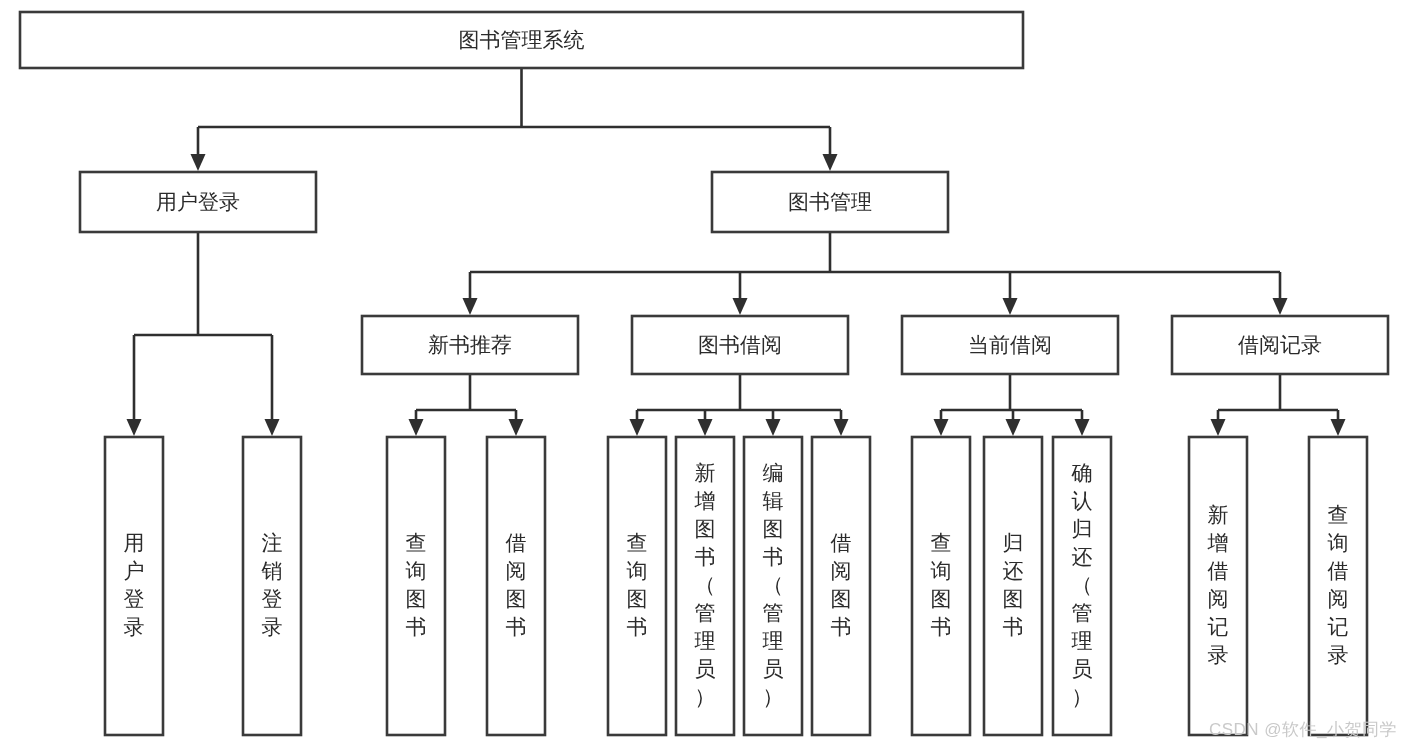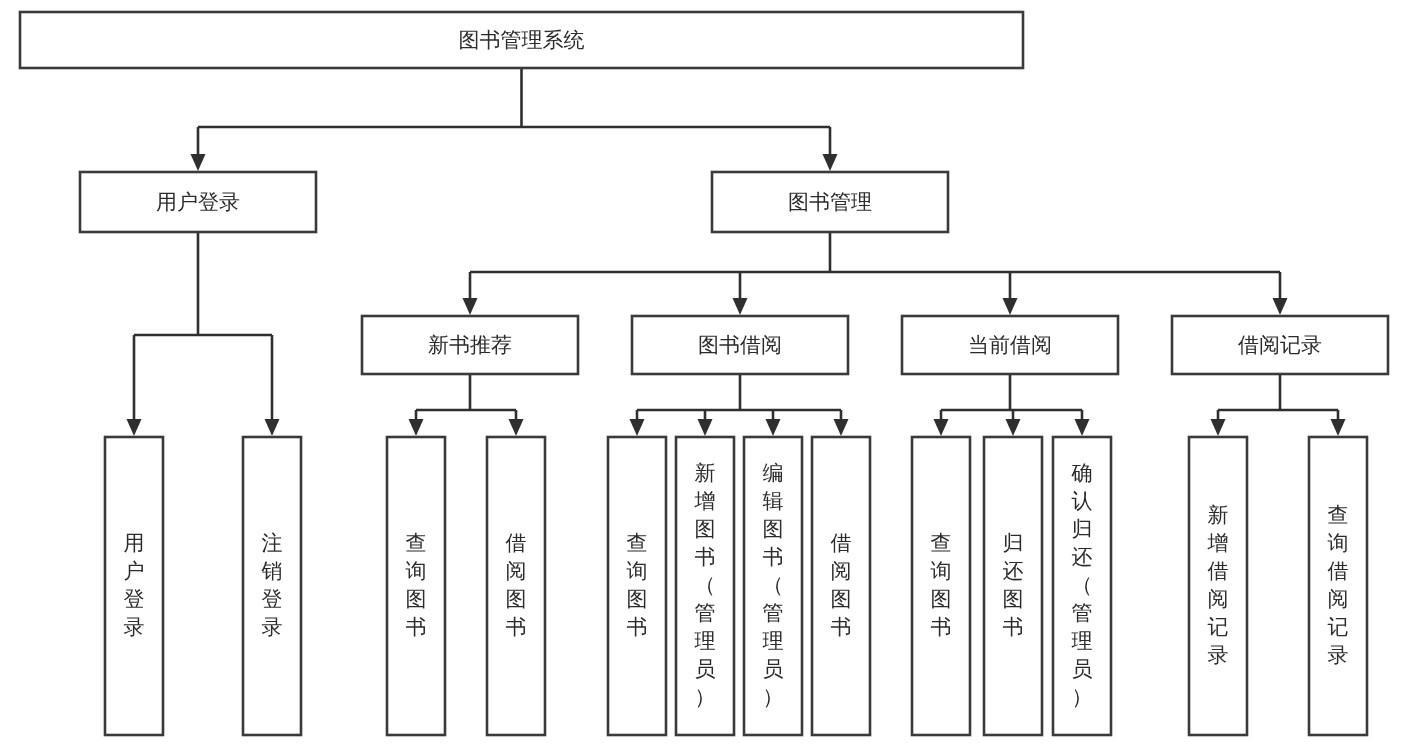--- a/index.html
+++ b/index.html
@@ -215,13 +215,14 @@
         <g>
           <rect x="1189" y="437" width="58" height="298" class="node-rect"></rect>
           <text x="1218" y="0" class="node-label-vertical"><tspan x="1218" y="522.16">新</tspan><tspan x="1218" y="550.16">增</tspan><tspan x="1218" y="578.16">借</tspan><tspan x="1218" y="606.16">阅</tspan><tspan x="1218" y="634.16">记</tspan><tspan x="1218" y="662.16">录</tspan></text>
         </g>
         <g>
           <rect x="1309" y="437" width="58" height="298" class="node-rect"></rect>
           <text x="1338" y="0" class="node-label-vertical"><tspan x="1338" y="522.16">查</tspan><tspan x="1338" y="550.16">询</tspan><tspan x="1338" y="578.16">借</tspan><tspan x="1338" y="606.16">阅</tspan><tspan x="1338" y="634.16">记</tspan><tspan x="1338" y="662.16">录</tspan></text>
         </g>
       </g>
   </svg>
+  <div class="watermark">CSDN @软件_小贺同学</div>
 </div>
 
 </body></html>

